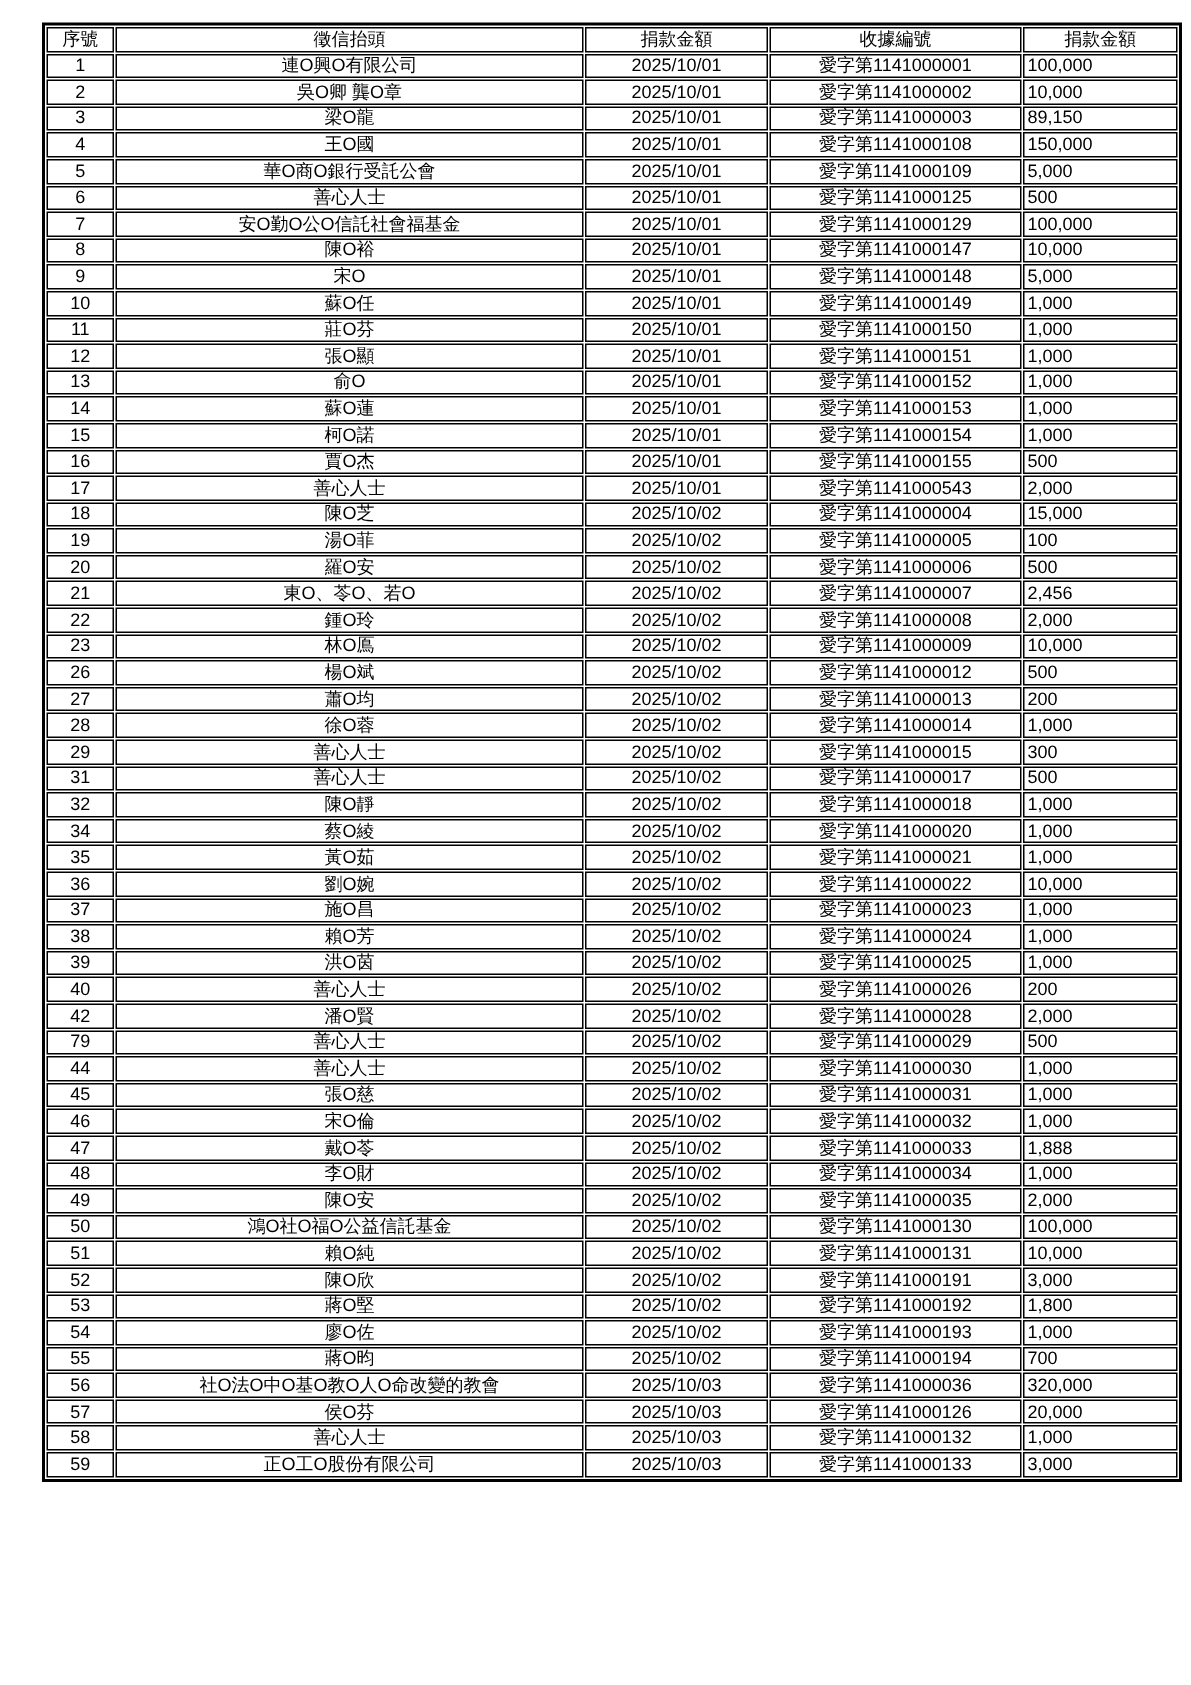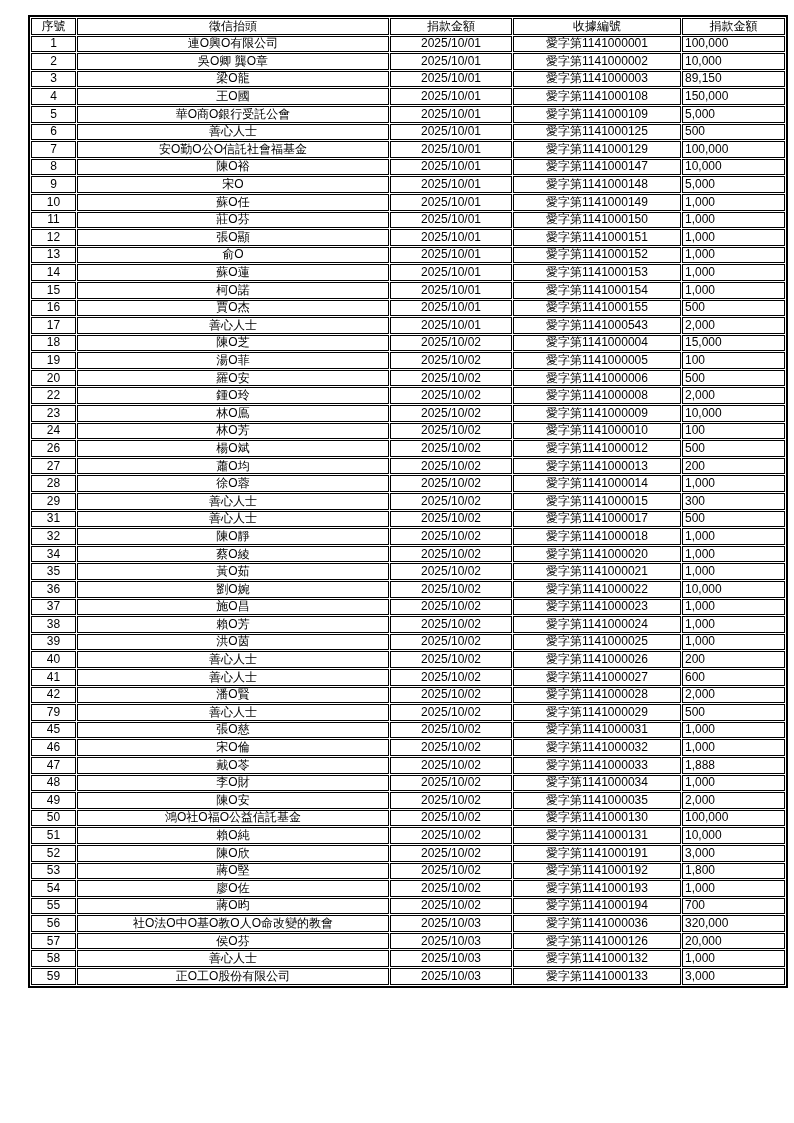--- a/index.html
+++ b/index.html
@@ -207,41 +207,41 @@
           <td class="amount">100</td>
         </tr>
         <tr>
           <td>20</td>
           <td>羅O安</td>
           <td>2025/10/02</td>
           <td>愛字第1141000006</td>
           <td class="amount">500</td>
         </tr>
         <tr>
+          <td>21</td>
+          <td>東O、苓O、若O</td>
+          <td>2025/10/02</td>
+          <td>愛字第1141000007</td>
+          <td class="amount">2,456</td>
+        </tr>
+        <tr>
           <td>22</td>
           <td>鍾O玲</td>
           <td>2025/10/02</td>
           <td>愛字第1141000008</td>
           <td class="amount">2,000</td>
         </tr>
         <tr>
           <td>23</td>
           <td>林O鳫</td>
           <td>2025/10/02</td>
           <td>愛字第1141000009</td>
           <td class="amount">10,000</td>
         </tr>
         <tr>
-          <td>24</td>
-          <td>林O芳</td>
-          <td>2025/10/02</td>
-          <td>愛字第1141000010</td>
-          <td class="amount">100</td>
-        </tr>
-        <tr>
           <td>26</td>
           <td>楊O斌</td>
           <td>2025/10/02</td>
           <td>愛字第1141000012</td>
           <td class="amount">500</td>
         </tr>
         <tr>
           <td>27</td>
           <td>蕭O均</td>
           <td>2025/10/02</td>
@@ -319,39 +319,39 @@
           <td class="amount">1,000</td>
         </tr>
         <tr>
           <td>40</td>
           <td>善心人士</td>
           <td>2025/10/02</td>
           <td>愛字第1141000026</td>
           <td class="amount">200</td>
         </tr>
         <tr>
-          <td>41</td>
-          <td>善心人士</td>
-          <td>2025/10/02</td>
-          <td>愛字第1141000027</td>
-          <td class="amount">600</td>
-        </tr>
-        <tr>
           <td>42</td>
           <td>潘O賢</td>
           <td>2025/10/02</td>
           <td>愛字第1141000028</td>
           <td class="amount">2,000</td>
         </tr>
         <tr>
           <td>79</td>
           <td>善心人士</td>
           <td>2025/10/02</td>
           <td>愛字第1141000029</td>
           <td class="amount">500</td>
+        </tr>
+        <tr>
+          <td>44</td>
+          <td>善心人士</td>
+          <td>2025/10/02</td>
+          <td>愛字第1141000030</td>
+          <td class="amount">1,000</td>
         </tr>
         <tr>
           <td>45</td>
           <td>張O慈</td>
           <td>2025/10/02</td>
           <td>愛字第1141000031</td>
           <td class="amount">1,000</td>
         </tr>
         <tr>
           <td>46</td>

